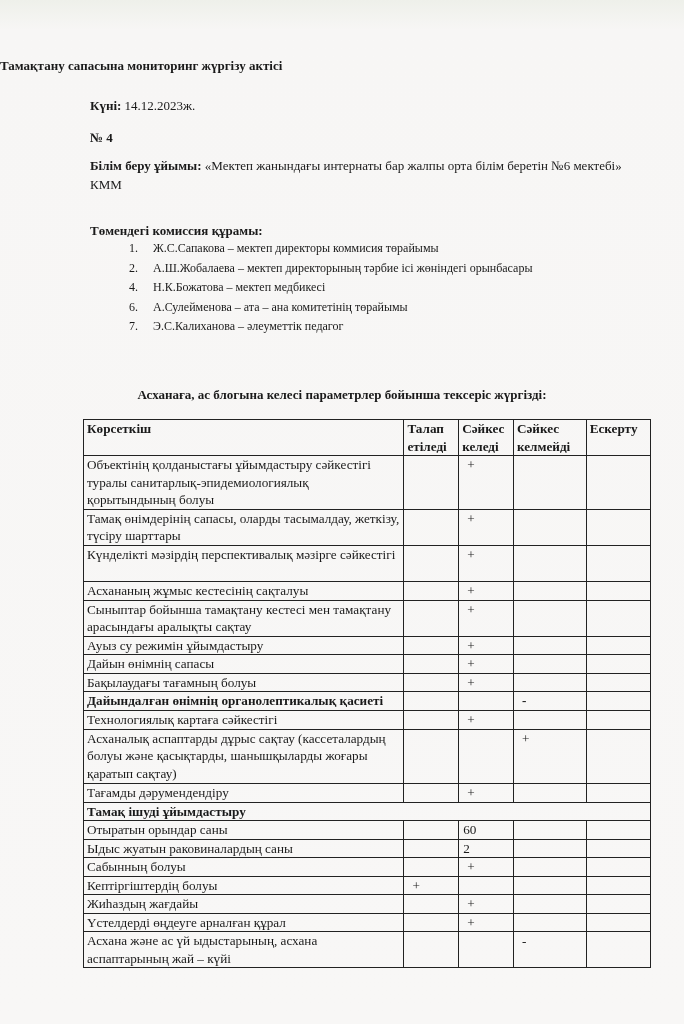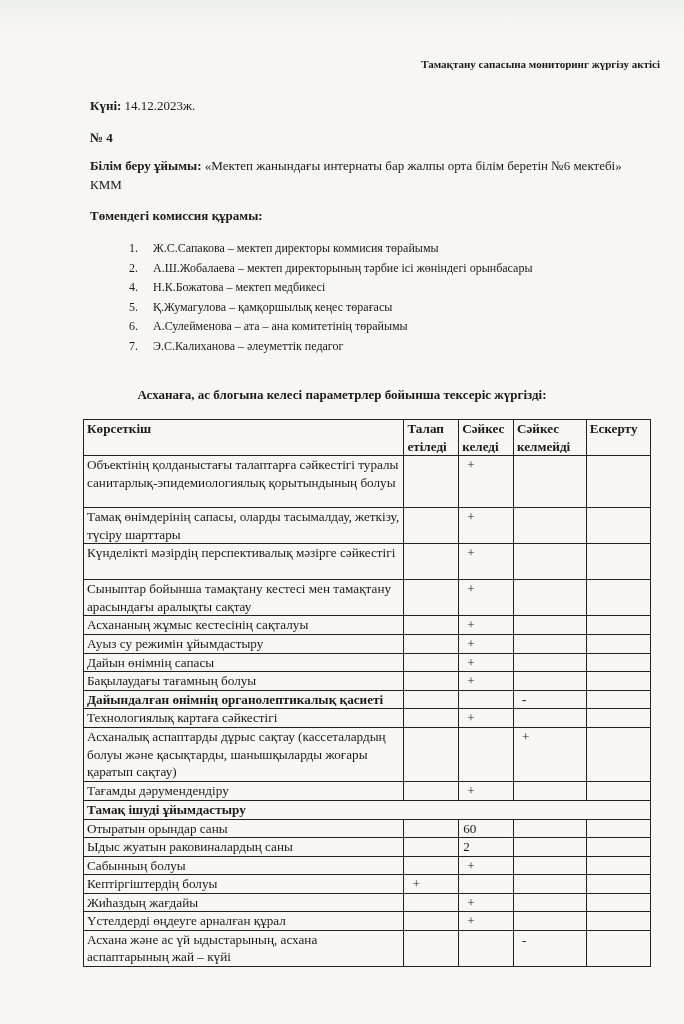--- a/index.html
+++ b/index.html
@@ -4,27 +4,27 @@
 <style>
   html, body { margin:0; padding:0; }
   body {
     width:684px; height:1024px; overflow:hidden;
     background:#f6f5f4;
     font-family:"Liberation Serif", "DejaVu Serif", serif;
     color:#1a1a1a;
     position:relative;
   }
   .page { position:absolute; inset:0; background: linear-gradient(180deg,#eef0ea 0px,#f7f6f5 30px,#f8f7f6 100%); }
-  .title { position:absolute; top:58px; left:0; width:660px; text-align:right; font-weight:bold; font-size:11px; }
+  .title { position:absolute; top:58px; left:0; width:660px; text-align:left; font-weight:bold; font-size:13px; }
   .line { position:absolute; left:90px; font-size:13px; }
   .b { font-weight:bold; }
   .date { top:98px; }
   .num { top:130px; }
   .org { top:156px; width:560px; line-height:19px; }
-  .comm { top:208px; }
+  .comm { top:223px; }
   ol.members { position:absolute; top:238px; left:128px; margin:1px; padding:0; list-style:none; font-size:12px; }
   ol.members li { height:19.5px; line-height:19.5px; white-space:nowrap; }
   ol.members .n { display:inline-block; width:24px; }
   .subtitle { position:absolute; top:387px; left:0; width:684px; text-align:center; font-weight:bold; font-size:13px; }
   table.grid {
     position:absolute; top:419px; left:83px; width:568px;
     border-collapse:collapse; font-size:13.2px; table-layout:fixed;
   }
   table.grid td, table.grid th {
     border:1.3px solid #222; padding:0 3px; vertical-align:top; line-height:17.5px;
@@ -52,21 +52,20 @@
     <span class="b">Білім беру ұйымы:</span>
     <span>«Мектеп жанындағы интернаты бар жалпы орта білім беретін №6 мектебі» КММ</span>
   </div>
 
   <div class="line comm b">Төмендегі комиссия құрамы:</div>
 
   <ol class="members">
     <li><span class="n">1.</span><span>Ж.С.Сапакова – мектеп директоры коммисия төрайымы</span></li>
     <li><span class="n">2.</span><span>А.Ш.Жобалаева – мектеп директорының тәрбие ісі жөніндегі орынбасары</span></li>
     <li><span class="n">4.</span><span>Н.К.Божатова – мектеп медбикесі</span></li>
-    <li><span class="n">5.</span><span>Қ.Жумагулова  – қамқоршылық кеңес төрағасы</span></li>
     <li><span class="n">6.</span><span>А.Сулейменова – ата – ана комитетінің төрайымы</span></li>
     <li><span class="n">7.</span><span>Э.С.Калиханова – әлеуметтік педагог</span></li>
   </ol>
 
   <div class="subtitle">Асханаға, ас блогына келесі параметрлер бойынша тексеріс жүргізді:</div>
 
   <table class="grid">
     <colgroup>
         <col class="c1">
         <col class="c2">
@@ -78,49 +77,49 @@
       <tr style="height:34px">
         <th>Көрсеткіш</th>
         <th>Талап етіледі</th>
         <th>Сәйкес келеді</th>
         <th>Сәйкес келмейді</th>
         <th>Ескерту</th>
       </tr>
     </thead>
     <tbody id="tbody1">
         <tr style="height: 52px;">
-          <td>Объектінің қолданыстағы талаптарға сәйкестігі туралы санитарлық-эпидемиологиялық қорытындының болуы</td>
+          <td>Объектінің қолданыстағы ұйымдастыру сәйкестігі туралы санитарлық-эпидемиологиялық қорытындының болуы</td>
           <td class="mark"></td>
           <td class="mark">+</td>
           <td class="mark"></td>
           <td></td>
         </tr>
         <tr style="height: 35px;">
           <td>Тамақ өнімдерінің сапасы, оларды тасымалдау, жеткізу, түсіру шарттары</td>
           <td class="mark"></td>
           <td class="mark">+</td>
           <td class="mark"></td>
           <td></td>
         </tr>
         <tr style="height: 36px;">
           <td>Күнделікті мәзірдің перспективалық мәзірге сәйкестігі</td>
           <td class="mark"></td>
           <td class="mark">+</td>
           <td class="mark"></td>
           <td></td>
         </tr>
+        <tr style="height: 19px;">
+          <td>Асхананың жұмыс кестесінің сақталуы</td>
+          <td class="mark"></td>
+          <td class="mark">+</td>
+          <td class="mark"></td>
+          <td></td>
+        </tr>
         <tr style="height: 34px;">
           <td>Сыныптар бойынша тамақтану кестесі мен тамақтану арасындағы аралықты сақтау</td>
-          <td class="mark"></td>
-          <td class="mark">+</td>
-          <td class="mark"></td>
-          <td></td>
-        </tr>
-        <tr style="height: 19px;">
-          <td>Асхананың жұмыс кестесінің сақталуы</td>
           <td class="mark"></td>
           <td class="mark">+</td>
           <td class="mark"></td>
           <td></td>
         </tr>
         <tr style="height: 18px;">
           <td>Ауыз су режимін ұйымдастыру</td>
           <td class="mark"></td>
           <td class="mark">+</td>
           <td class="mark"></td>

